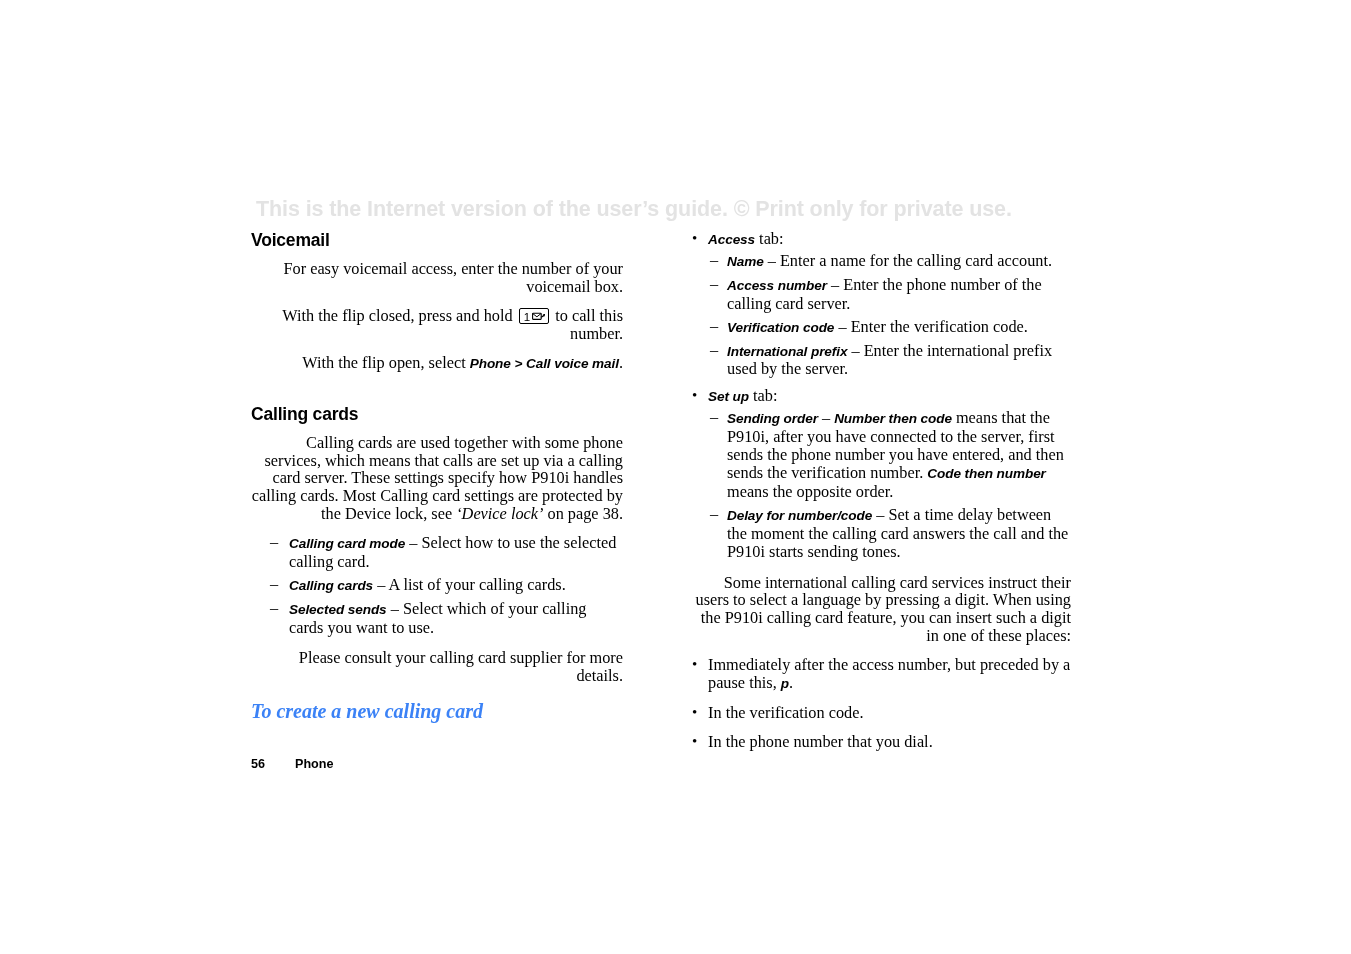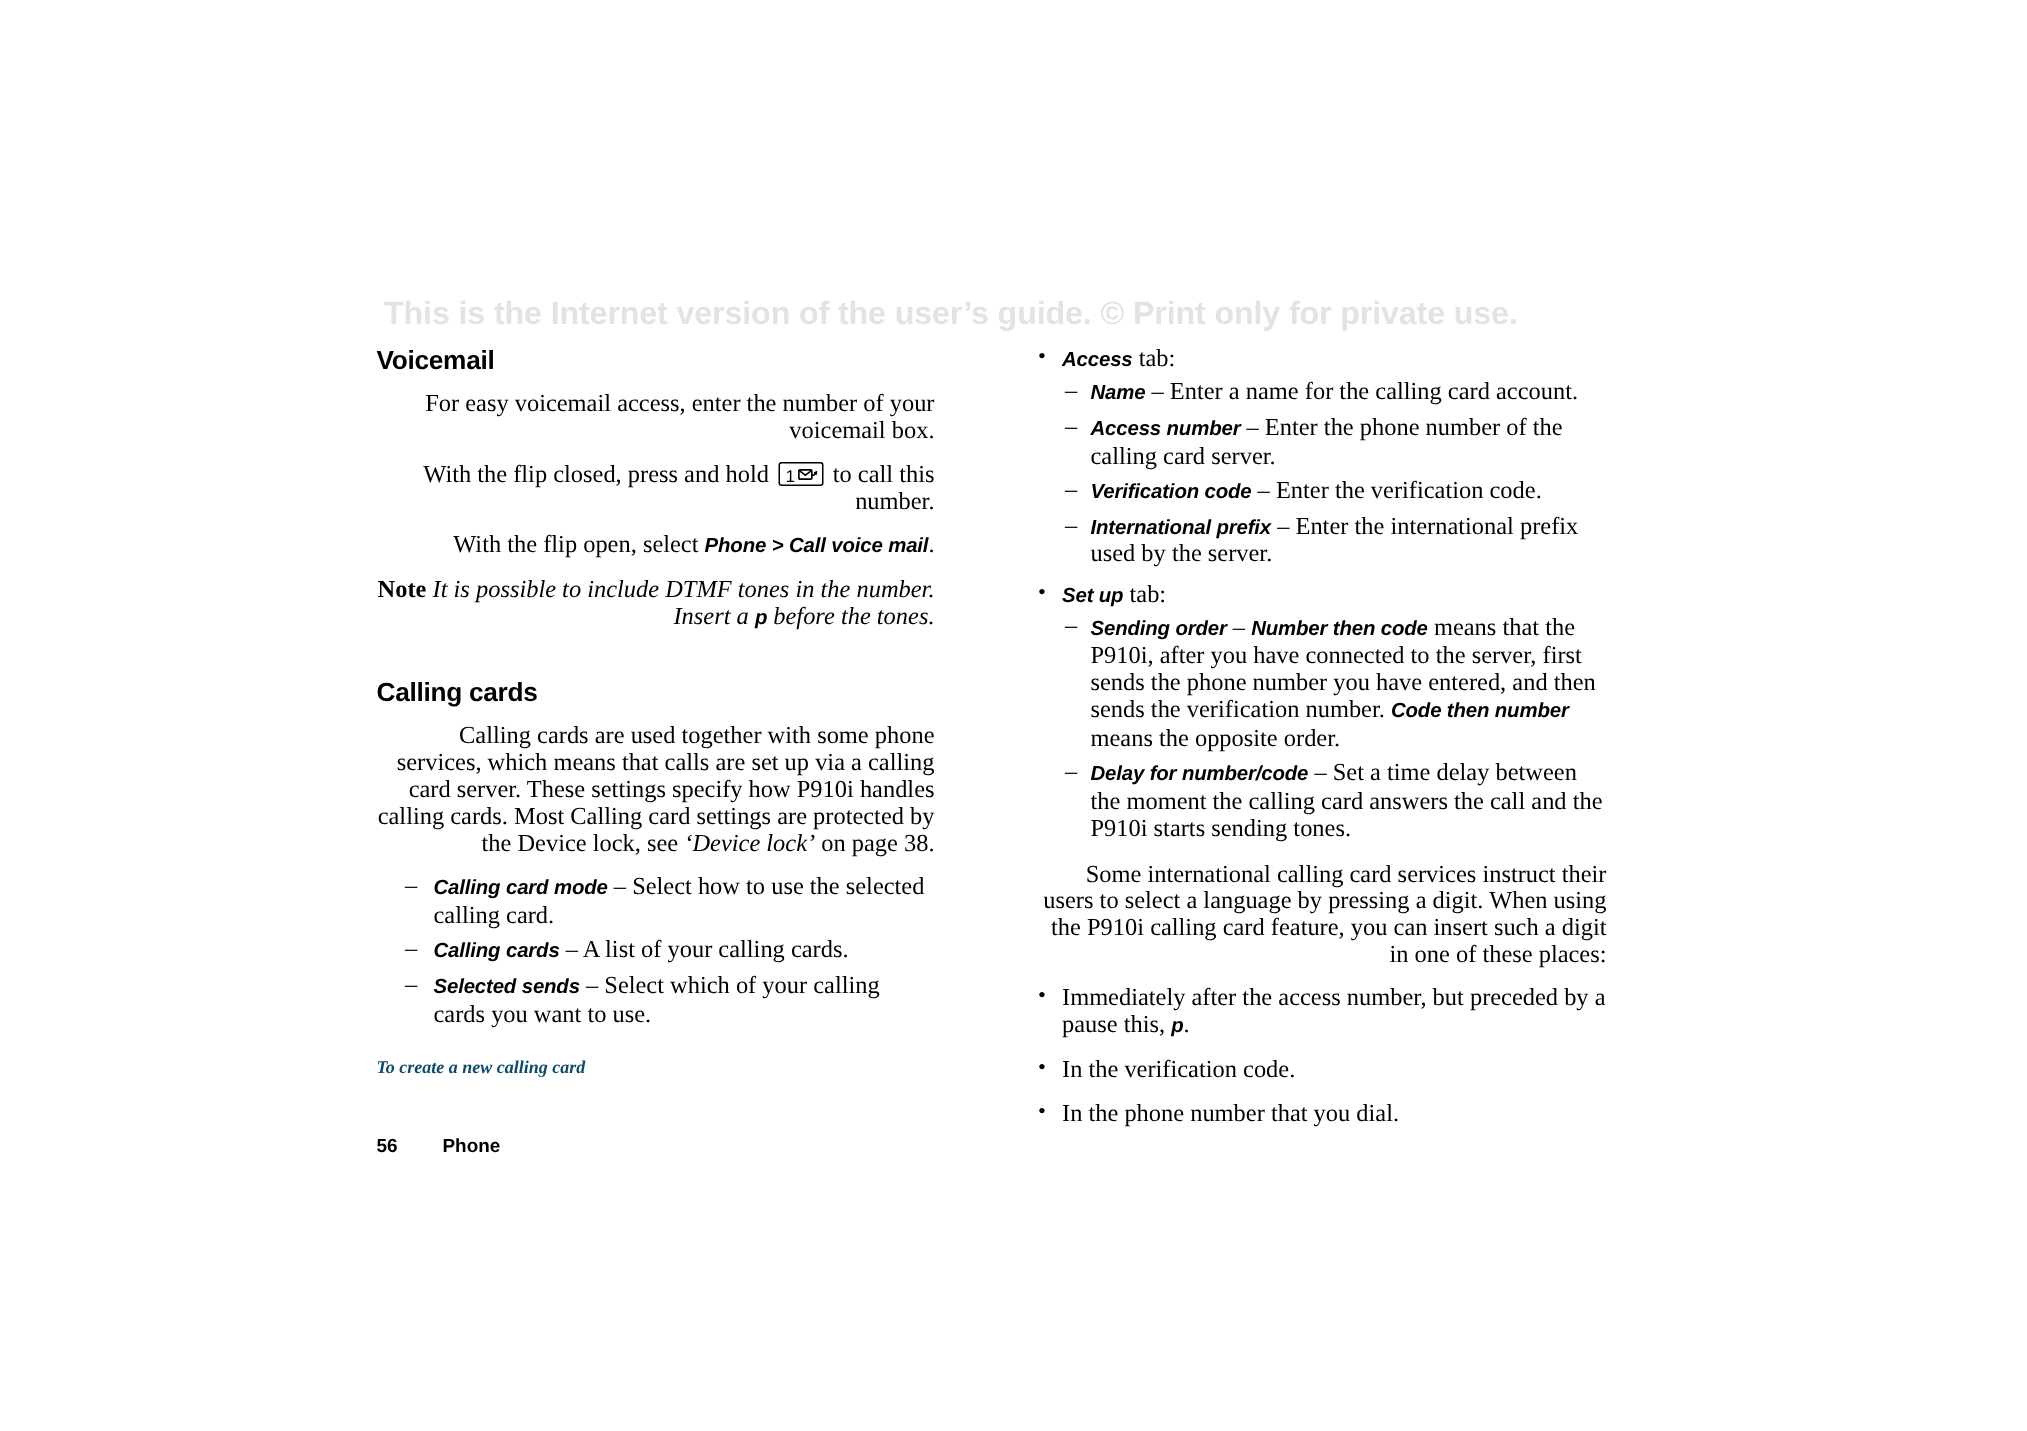--- a/index.html
+++ b/index.html
@@ -153,24 +153,24 @@
     font-size: 16.3px;
     line-height: 17.9px;
   }
   ul.lst.spaced > li { margin-bottom: 11px; }
 
   
   h3.proc {
     font-family: "Liberation Serif", "DejaVu Serif", serif;
     font-weight: bold;
     font-style: italic;
-    font-size: 12px;
+    font-size: 20px;
     line-height: 17px;
     margin: 0 0 1px 0;
-    color: #0c4a6e;
+    color: #3b82f6;
   }
 
   
   .footer {
     position: absolute;
     left: 251px;
     top: 745px;
     font-family: "Liberation Sans", "DejaVu Sans", sans-serif;
     font-weight: bold;
     font-size: 12.6px;
@@ -195,38 +195,38 @@
       <span class="keycap"><span class="kc-num">1</span><span class="kc-gl"><svg width="13" height="9" viewBox="0 0 13 9" aria-hidden="true">
               <rect x="0.6" y="1.2" width="8.6" height="6.2" rx="0.6" fill="none" stroke="#000" stroke-width="1.1"></rect>
               <path d="M0.9 1.7 L4.9 4.8 L8.9 1.7" fill="none" stroke="#000" stroke-width="1.0"></path>
               <path d="M9.2 5.0 C10.6 5.0 11.6 4.2 12.4 2.6" fill="none" stroke="#000" stroke-width="1.1" stroke-linecap="round"></path>
               <path d="M12.4 2.6 L11.1 3.1 M12.4 2.6 L12.1 4.1" fill="none" stroke="#000" stroke-width="1.0" stroke-linecap="round"></path>
             </svg></span></span>
       <span>to call this number.</span></p>
 
     <p class="body"><span>With the flip open, select </span><span class="ui">Phone &gt; Call voice mail</span><span>.</span></p>
 
-    <p class="body ital"><span class="note-lbl">Note</span> <span>It is possible to include DTMF tones in the number. Insert a </span><span class="ui">p</span><span> before the tones.</span></p>
 
     <h2 class="sec second">Calling cards</h2>
 
     <p class="body"><span>Calling cards are used together with some phone services, which means that calls are set up via a calling card server. These settings specify how P910i handles calling cards. Most Calling card settings are protected by the Device lock, see </span><span class="quote-ital">‘Device lock’</span><span> on page 38.</span></p>
 
     <ul class="lst">
       <li class="d1">
         <span class="mk">–</span><span class="ui">Calling card mode</span><span> – Select how to use the selected calling card.</span>
       </li>
       <li class="d1">
         <span class="mk">–</span><span class="ui">Calling cards</span><span> – A list of your calling cards.</span>
       </li>
       <li class="d1">
         <span class="mk">–</span><span class="ui">Selected sends</span><span> – Select which of your calling cards you want to use.</span>
       </li>
     </ul>
 
+    <p class="body" style="margin-top:12px;">Please consult your calling card supplier for more details.</p>
 
     <h3 class="proc" style="margin-top:18px;">To create a new calling card</h3>
 
   </div>
 
   <div class="col col-right">
 
     <ul class="lst">
 
       <li class="b1" style="margin-bottom:3px;">

